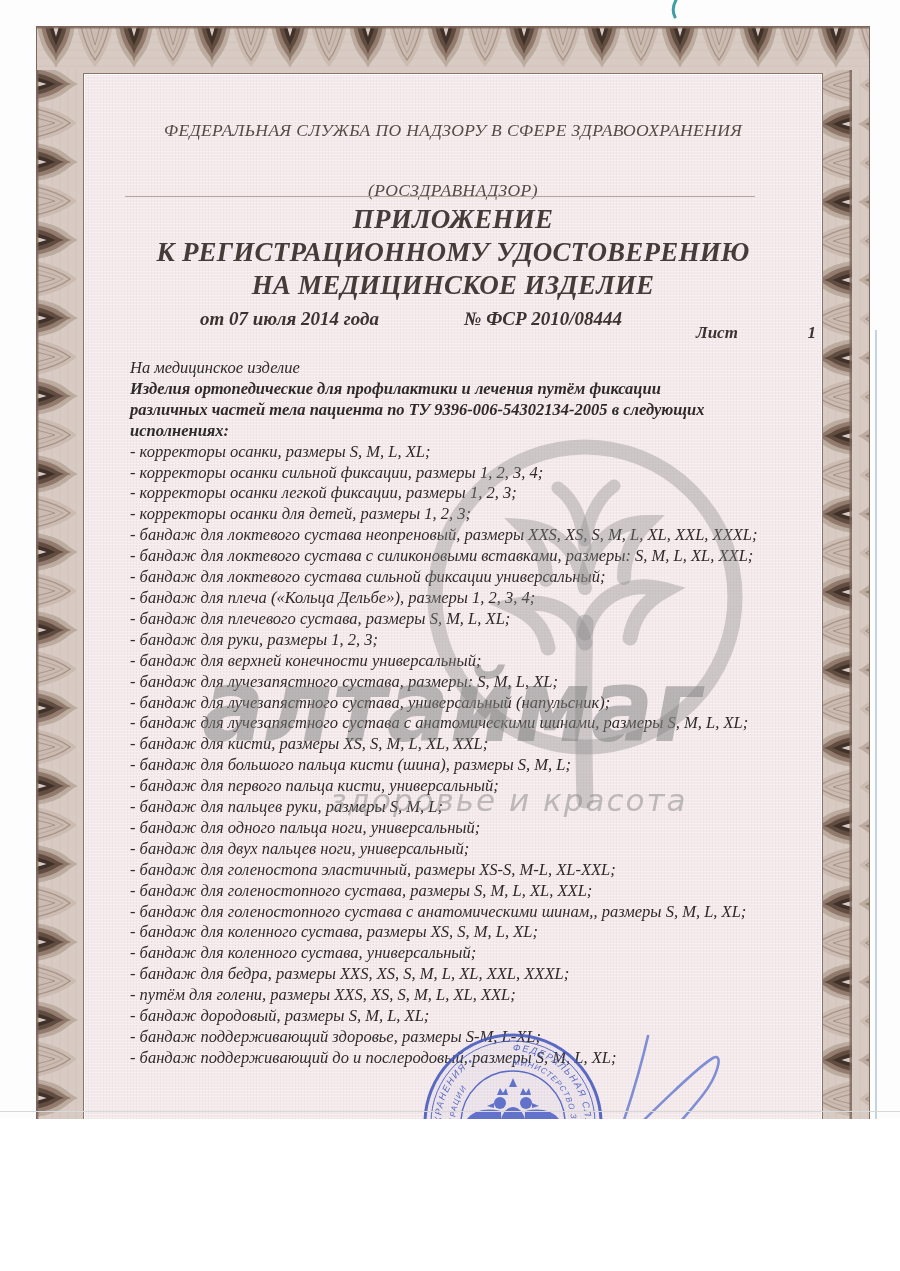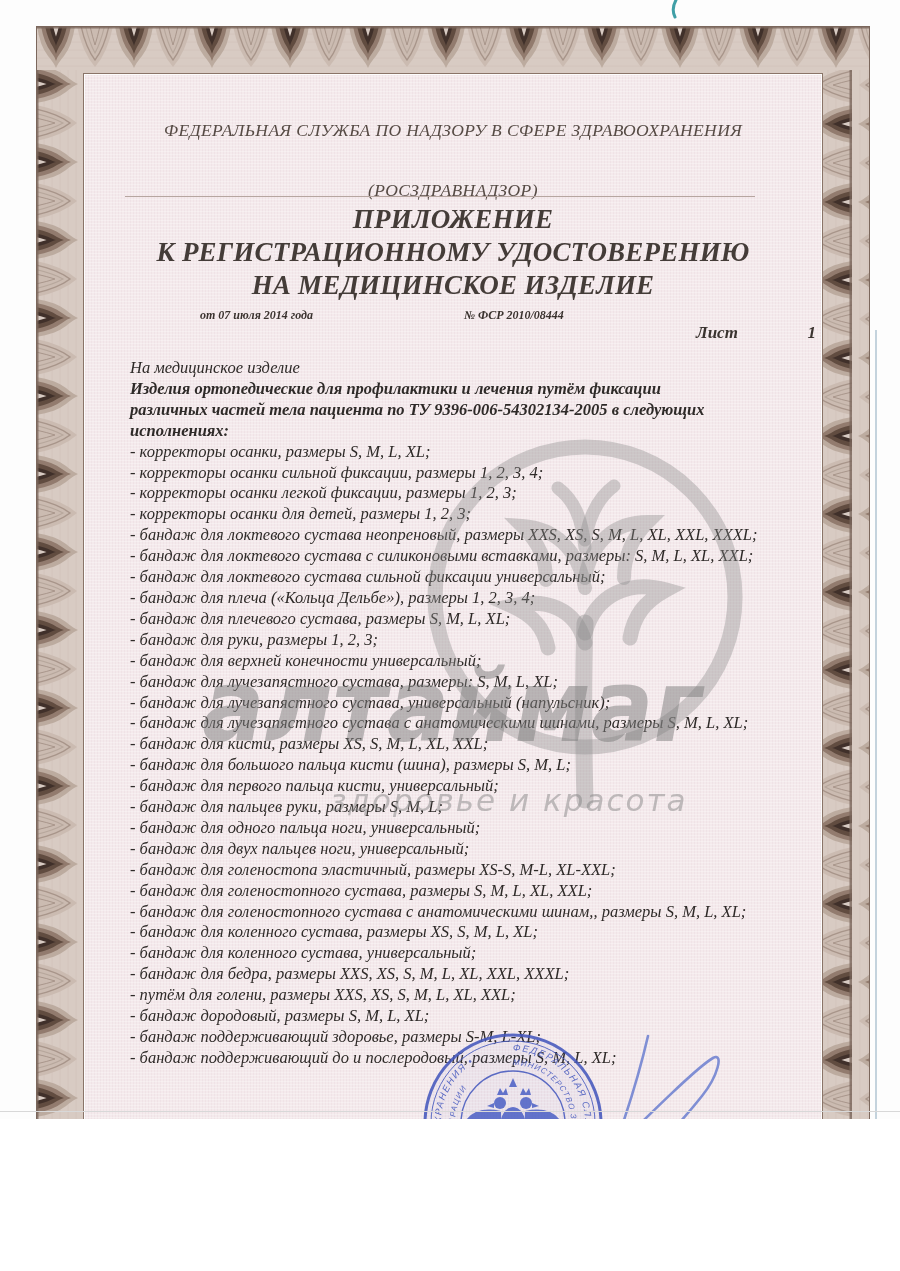--- a/index.html
+++ b/index.html
@@ -15,21 +15,21 @@
           #f4eaec;}
   .inner-frame{position:absolute;left:47px;top:47px;right:47px;bottom:47px;
         border:1px solid #8a7468;pointer-events:none;}
   .outer-frame{position:absolute;left:0;top:0;right:0;bottom:0;border:1px solid #7b675c;pointer-events:none;}
 
   .abs{position:absolute;}
   .center{width:100%;text-align:center;}
   .hdr{font-size:17.5px;letter-spacing:.4px;color:#564b45;}
   .rule{height:1px;background:#b6a6a0;}
   .title{font-size:27px;font-weight:bold;color:#443c38;letter-spacing:.2px;}
-  .daterow{font-size:12px;font-weight:bold;color:#3a332f;}
+  .daterow{font-size:19px;font-weight:bold;color:#3a332f;}
   .sheet{font-size:17px;font-weight:bold;color:#3a332f;}
   .body-block{left:94px;width:682px;font-size:16.5px;line-height:20.9px;color:#2e2a28;}
   .intro{}
   .bold-name{font-weight:bold;white-space:pre-line;}
   .items{margin:0;padding:0;list-style:none;}
   .items li{margin:0;padding:0;}
   .footer-bold{font-size:23px;font-weight:bold;color:#4c1d95;line-height:22px;}
   .signer-name{font-size:19px;font-weight:bold;color:#2b2624;text-align:right;padding-left:9px;}
   .serial{font-family:"DejaVu Sans Mono", monospace;font-size:21px;color:#d6392e;letter-spacing:3px;}
 

